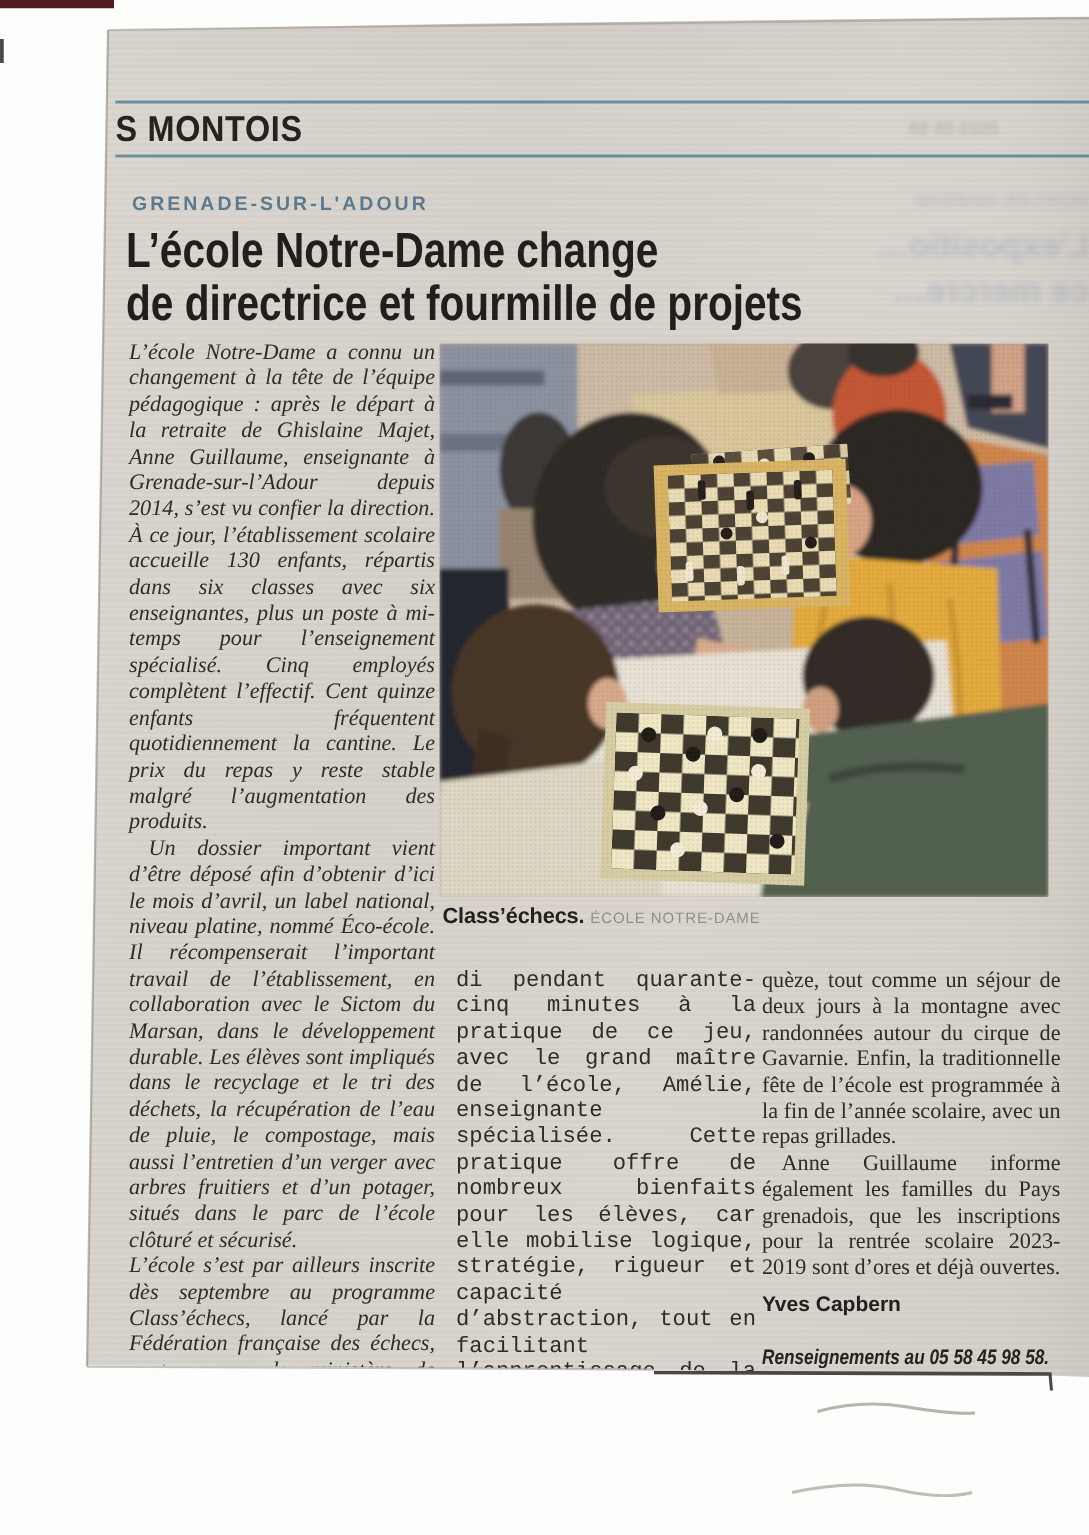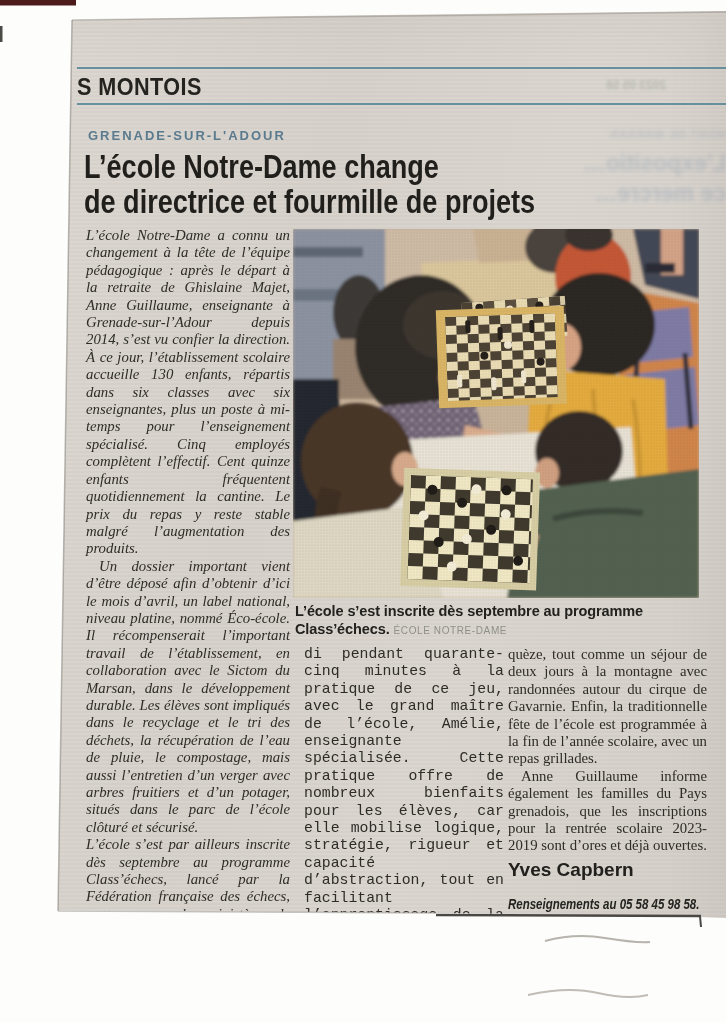--- a/index.html
+++ b/index.html
@@ -61,21 +61,21 @@
   .col1{left:86px;top:227px;width:204px;height:692px;font-style:italic;}
   .col2{left:304px;top:646px;width:200px;height:268px;font-family:Liberation Mono, monospace;}
   .col3{left:508px;top:646px;width:199px;height:268px;}
   .subhead{
     margin:11px 0 3px 0;
     font-family:"Liberation Sans",sans-serif;
     font-weight:bold;font-size:15.5px;color:#21201d;letter-spacing:-.2px;
   }
   .byline{
     margin-top:6px;font-family:"Liberation Sans",sans-serif;
-    font-weight:bold;font-size:19px;color:#21201d;text-align:left;
+    font-weight:bold;font-size:14px;color:#21201d;text-align:left;
   }
   .contact{
     margin-top:18px;font-family:"Liberation Sans",sans-serif;
     font-style:italic;font-weight:600;font-size:14px;color:#24231f;
     transform:scaleX(.82);transform-origin:left;white-space:nowrap;text-align:left;
   }
   
   .photo{position:absolute;left:293px;top:229px;}
   .caption{
     position:absolute;left:295px;top:602px;width:406px;
@@ -230,21 +230,20 @@
             <circle cx="58" cy="62" r="5"></circle>
           <circle cx="96" cy="36" r="5"></circle>
             <circle cx="44" cy="90" r="5"></circle>
         </g>
       </g>
 
       <rect width="406" height="369" fill="url(#dots)"></rect>
     </svg>
 
     <div class="caption">
-      <div>L’école s’est inscrite dès septembre au programme</div>
       <div>
         <span>Class’échecs.</span>
         <span class="credit">ÉCOLE NOTRE-DAME</span>
       </div>
     </div>
 
     <div class="col col2">
       <p>di pendant quarante-cinq minutes à la pratique de ce jeu, avec le grand maître de l’école, Amélie, enseignante spécialisée. Cette pratique offre de nombreux bienfaits pour les élèves, car elle mobilise logique, stratégie, rigueur et capacité d’abstraction, tout en facilitant l’apprentissage de la citoyenneté par le respect des règles d’autrui. Cette discipline sera étendue à l’ensemble des classes à la rentrée prochaine.</p>
       <p class="indent">Deux sorties sont également envisagées, à l’écomusée de Mar-</p>
     </div>

